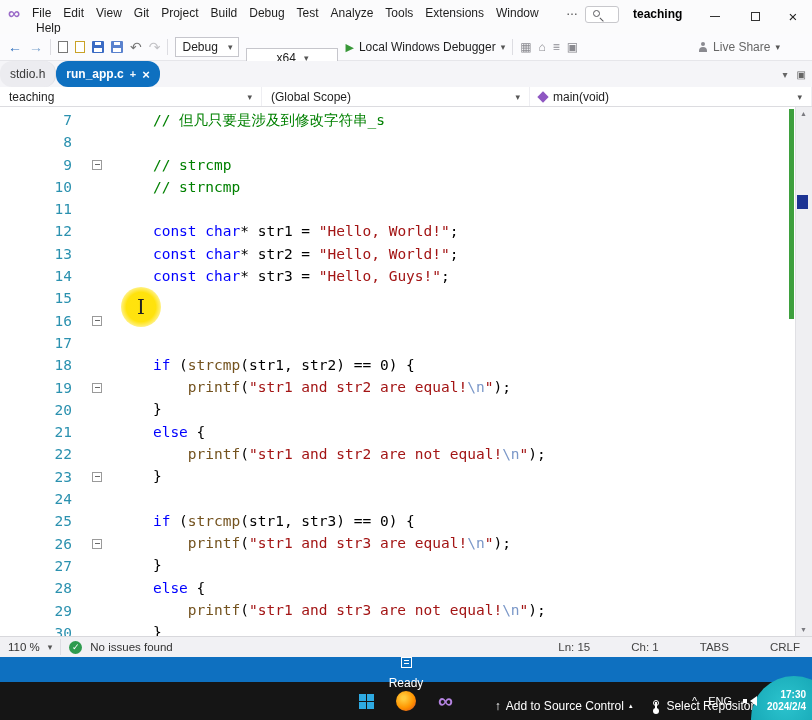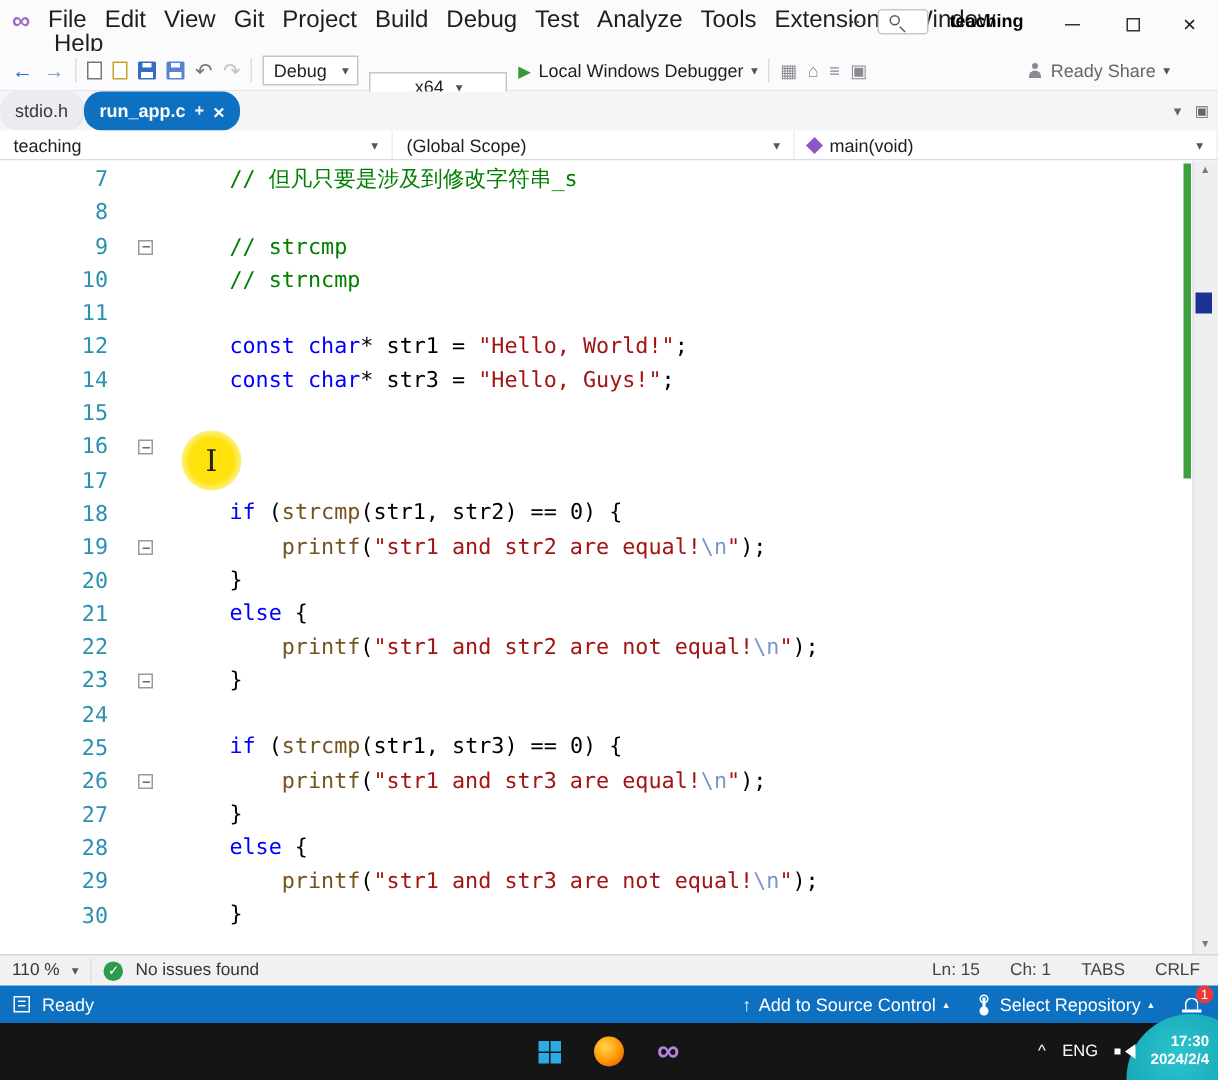--- a/index.html
+++ b/index.html
@@ -3,21 +3,21 @@
 <meta charset="utf-8">
 <style>
   * { margin:0; padding:0; box-sizing:border-box; }
   body { background:#888; font-family:"Liberation Sans", sans-serif; }
   #app { position:relative; width:812px; height:720px; overflow:hidden; background:#fff; }
 
   
   #titlebar { position:absolute; left:0; right:0; top:0; height:34px; background:#FBFBFC; }
   .vslogo { position:absolute; left:8px; top:4px; font-size:17px; font-weight:bold; color:#9B6BC8; }
   #menu-row { position:absolute; left:26px; top:3px; white-space:nowrap; }
-  .menu-item { display:inline-block; padding:2px 6px; font-size:16px; color:#1E1E1E; cursor:default; }
+  .menu-item { display:inline-block; padding:2px 6px; font-size:12px; color:#1E1E1E; cursor:default; }
   #menu-help { position:absolute; left:30px; top:19px; }
   #menu-overflow { position:absolute; left:566px; top:4px; font-size:12px; color:#444; }
   #search-box { position:absolute; left:585px; top:6px; width:34px; height:17px; border:1px solid #C8C8CC; border-radius:3px; background:#fff; }
   .mag { position:absolute; left:7px; top:3px; width:7px; height:7px; border:1.4px solid #5A5A5E; border-radius:50%; }
   .mag::after { content:""; position:absolute; width:5px; height:1.4px; background:#5A5A5E; transform:rotate(45deg); left:5px; top:8px; }
   #win-title { position:absolute; left:633px; top:7px; font-size:12px; font-weight:bold; color:#000; }
   .wbtn { position:absolute; top:5px; width:30px; height:22px; display:flex; align-items:center; justify-content:center; color:#222; font-size:15px; }
   #btn-min { left:700px; } .minbar { width:10px; height:1px; background:#333; }
   #btn-max { left:740px; } .maxbox { width:9px; height:9px; border:1px solid #333; }
   #btn-close { left:778px; }
@@ -86,25 +86,25 @@
   #caret-mark { position:absolute; right:4px; top:88px; width:11px; height:14px; background:#1D3393; }
   #click-ind { position:absolute; left:121px; top:180px; width:40px; height:40px; border-radius:50%; z-index:5;
                background:radial-gradient(circle, rgba(255,225,0,.95) 0 52%, rgba(255,225,0,.40) 74%, rgba(255,225,0,0) 100%);
                display:flex; align-items:center; justify-content:center;
                font-family:"DejaVu Serif", serif; font-size:20px; color:#222; }
 
   
   #edstatus { position:absolute; left:0; right:0; top:636px; height:21px; background:#F1F1F4; border-top:1px solid #D8D8DC;
               display:flex; align-items:center; font-size:11.5px; color:#333; padding:0 8px; gap:8px; }
   .okdot { width:13px; height:13px; border-radius:50%; background:#2E9B4E; color:#fff; font-size:9px; line-height:13px; text-align:center; flex:none; }
-  .ed-right { margin-left:auto; display:flex; gap:20px; padding-right:4px; color:#444;justify-content:center; }
+  .ed-right { margin-left:auto; display:flex; gap:41px; padding-right:4px; color:#444;justify-content:center; }
 
   
   #bluebar { position:absolute; left:0; right:0; top:657px; height:25px; background:#0E70C0; color:#fff;
-             display:flex; align-items:center; font-size:12px; padding:0 9px; gap:8px; z-index:1; }
+             display:flex; align-items:center; font-size:12px; padding:0 9px; gap:8px; z-index:1;flex-direction:column; }
   .ready-ic { width:11px; height:11px; border:1.2px solid #fff; position:relative; flex:none; }
   .ready-ic::after { content:""; position:absolute; left:2px; top:2px; width:5px; height:1px; background:#fff; box-shadow:0 3px 0 0 #fff; }
   .sb-right { margin-left:auto; display:flex; align-items:center; gap:18px; }
   .sb-item { display:flex; align-items:center; gap:5px; }
   .cu { font-size:7px; }
   .branch { width:11px; height:13px; position:relative; }
   .branch::before { content:""; position:absolute; left:5px; top:2px; bottom:1px; width:1.2px; background:#fff; }
   .branch::after { content:""; position:absolute; left:3px; top:0; width:4px; height:4px; border:1.2px solid #fff; border-radius:50%;
                    box-shadow:0 8px 0 0 #fff; }
   .bell-wrap { position:relative; width:16px; height:16px; }
@@ -178,21 +178,21 @@
       <span class="chev">▾</span>
     </span>
     <span class="vsep"></span>
     <span class="tb gray">▦</span>
     <span class="tb gray">⌂</span>
     <span class="tb gray">≡</span>
     <span class="tb gray">▣</span>
     <span class="spacer"></span>
     <span class="liveshare">
       <span class="person"></span>
-      <span>Ready Share</span>
+      <span>Live Share</span>
       <span class="chev">▾</span>
     </span>
   </div>
 
   <div id="tabsrow">
     <span class="tab inactive">
       <span>stdio.h</span>
     </span>
     <span class="tab active">
       <span>run_app.c</span>
@@ -247,20 +247,25 @@
         </div>
         <div class="code-line">
           <span class="lineno">11</span>
           <span class="foldm"></span>
           <span class="content"></span>
         </div>
         <div class="code-line">
           <span class="lineno">12</span>
           <span class="foldm"></span>
           <span class="content"><span class="tk-pl">    </span><span class="tk-kw">const</span><span class="tk-pl"> </span><span class="tk-kw">char</span><span class="tk-pl">* str1 = </span><span class="tk-str">"Hello, World!"</span><span class="tk-pl">;</span></span>
+        </div>
+        <div class="code-line">
+          <span class="lineno">13</span>
+          <span class="foldm"></span>
+          <span class="content"><span class="tk-pl">    </span><span class="tk-kw">const</span><span class="tk-pl"> </span><span class="tk-kw">char</span><span class="tk-pl">* str2 = </span><span class="tk-str">"Hello, World!"</span><span class="tk-pl">;</span></span>
         </div>
         <div class="code-line">
           <span class="lineno">14</span>
           <span class="foldm"></span>
           <span class="content"><span class="tk-pl">    </span><span class="tk-kw">const</span><span class="tk-pl"> </span><span class="tk-kw">char</span><span class="tk-pl">* str3 = </span><span class="tk-str">"Hello, Guys!"</span><span class="tk-pl">;</span></span>
         </div>
         <div class="code-line">
           <span class="lineno">15</span>
           <span class="foldm"></span>
           <span class="content sel"><span class="tk-pl">    </span></span>

